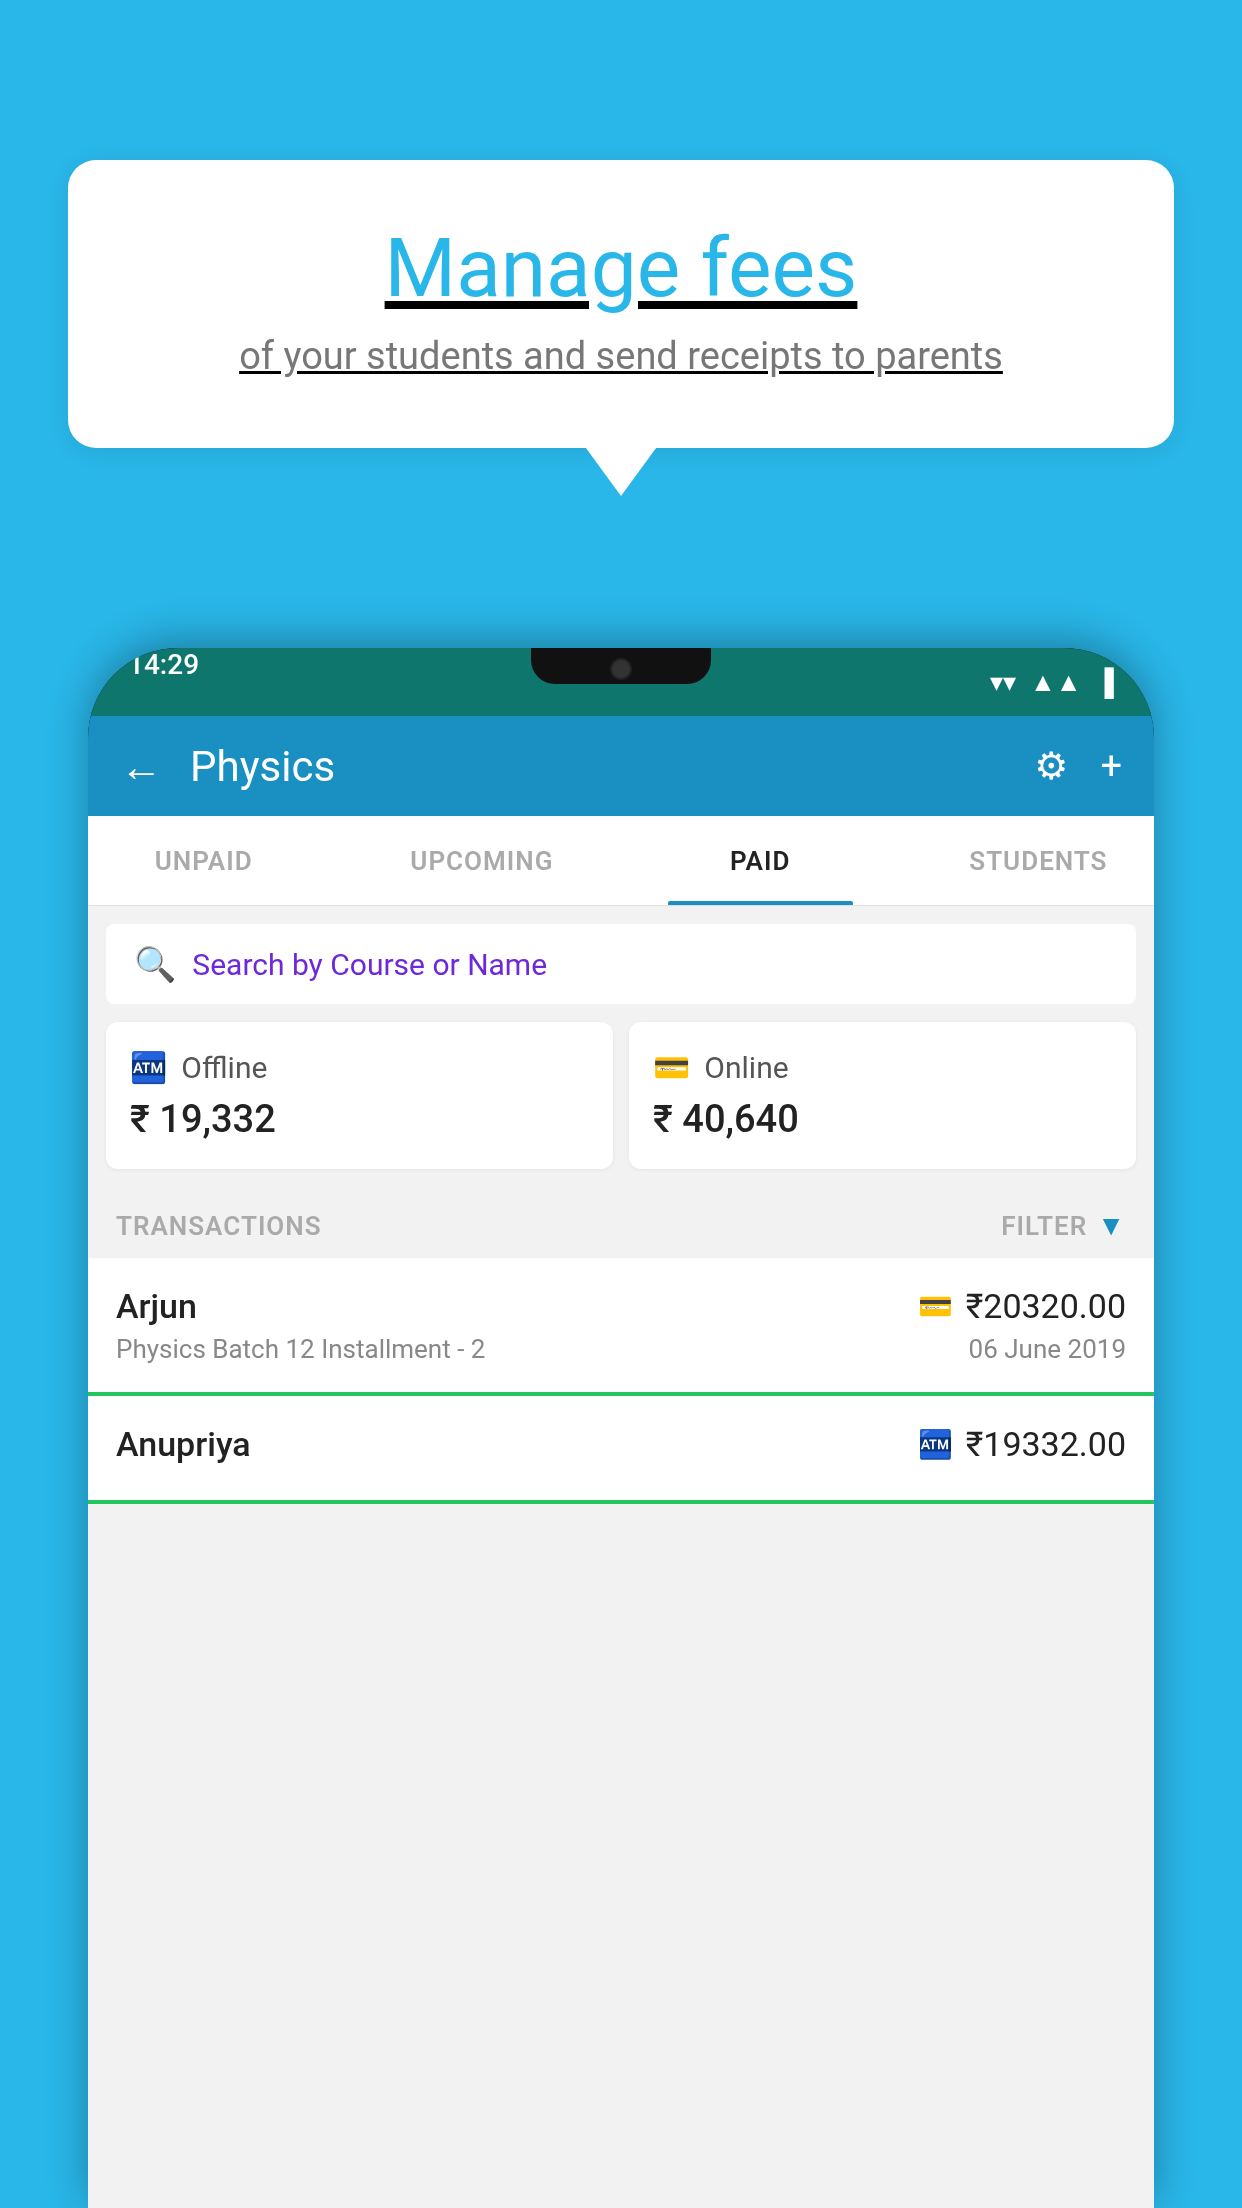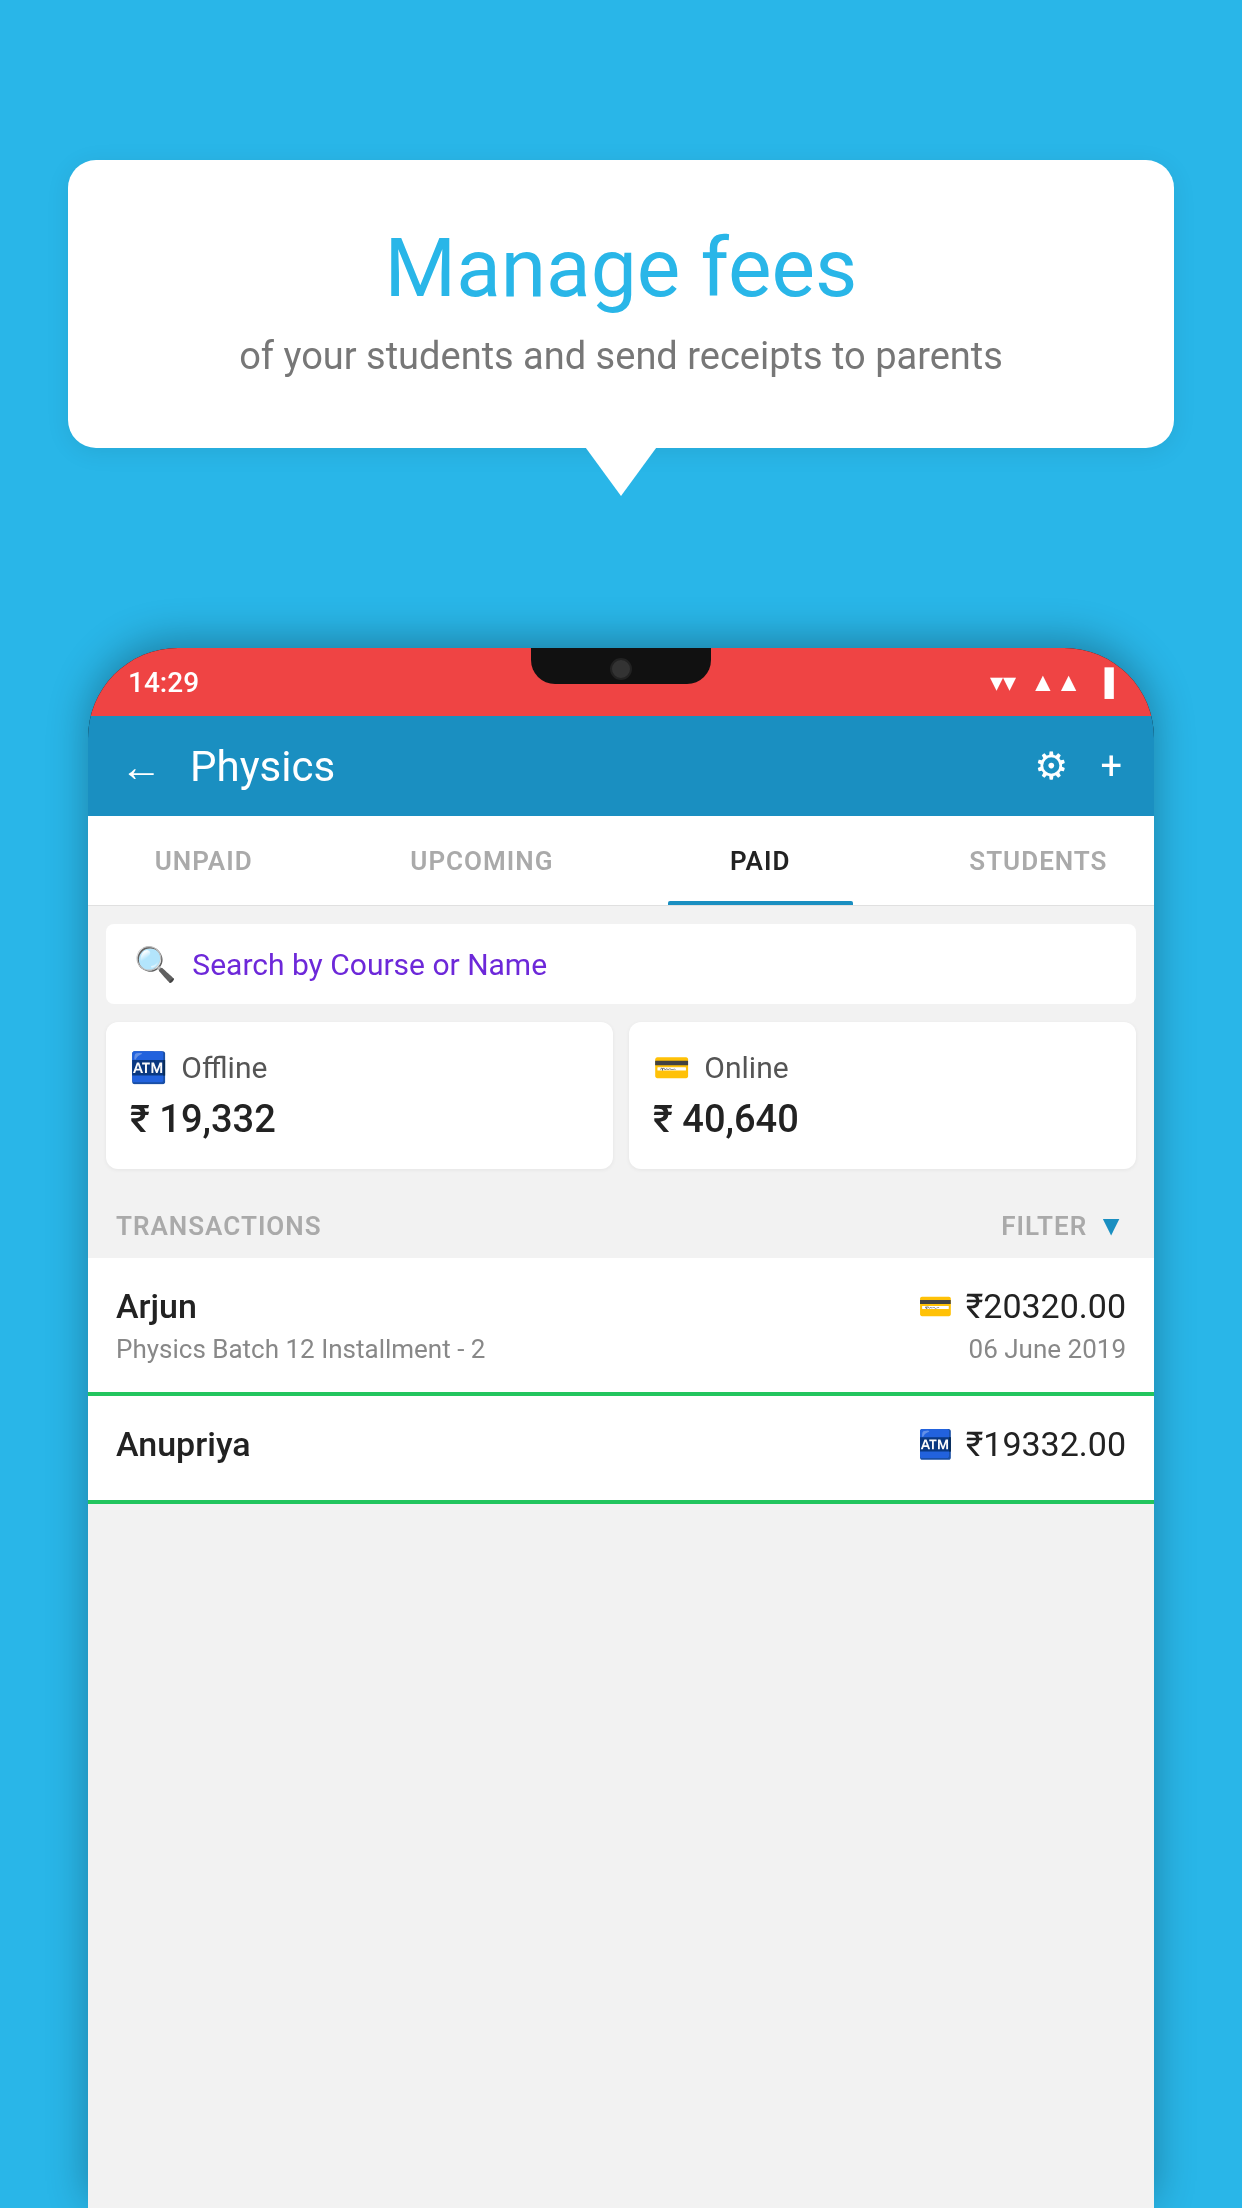--- a/index.html
+++ b/index.html
@@ -17,20 +17,21 @@
     .speech-bubble {
       position: absolute;
       top: 160px;
       left: 68px;
       right: 68px;
       background: #fff;
       border-radius: 28px;
       padding: 60px 40px 70px;
       text-align: center;
       box-shadow: 0 4px 24px rgba(0,0,0,0.08);
+      text-decoration: underline;
     }
 
     .speech-bubble::after {
       content: '';
       position: absolute;
       bottom: -48px;
       left: 50%;
       transform: translateX(-50%);
       width: 0;
       height: 0;
@@ -92,23 +93,22 @@
       border: 2px solid #222;
     }
 
     
     .status-bar {
       position: absolute;
       top: 0;
       left: 0;
       right: 0;
       height: 68px;
-      background: #ef4444;
-      display: flex;
-      align-items: center;
+      background: #0f766e;
+      display: flex;
       justify-content: space-between;
       padding: 0 40px;
       z-index: 5;
     }
 
     .status-time {
       color: #fff;
       font-size: 28px;
       font-weight: 500;
     }

